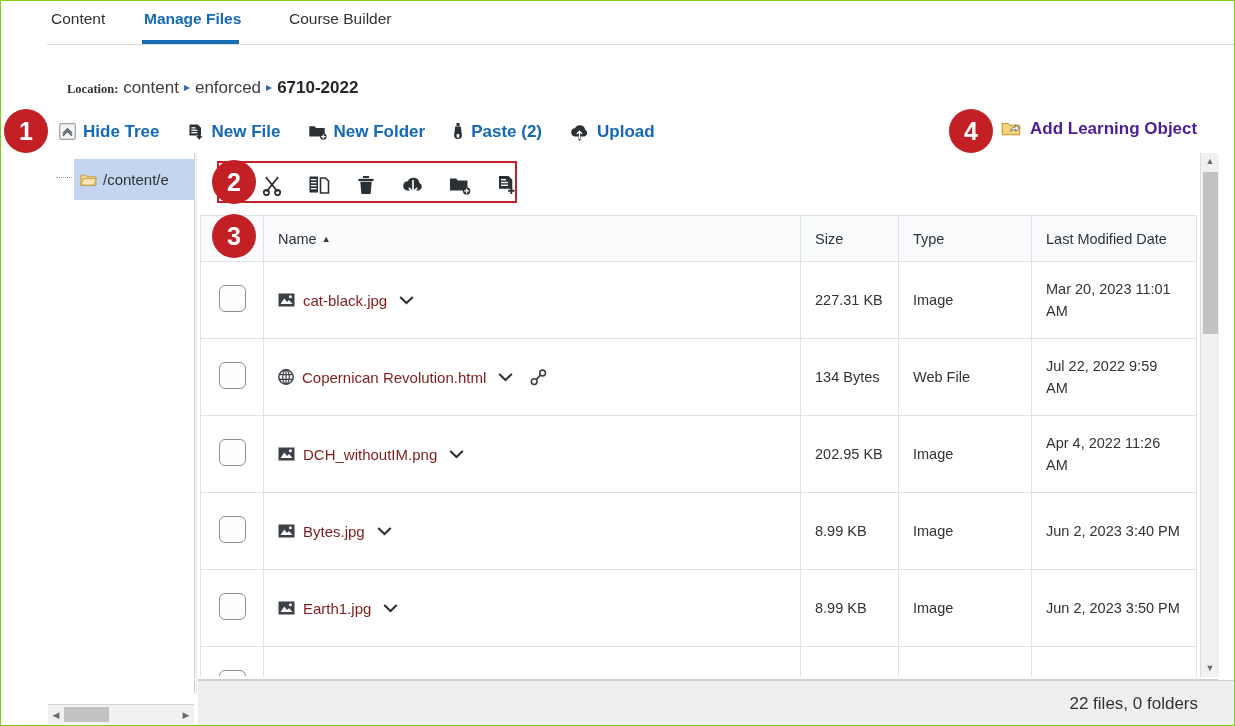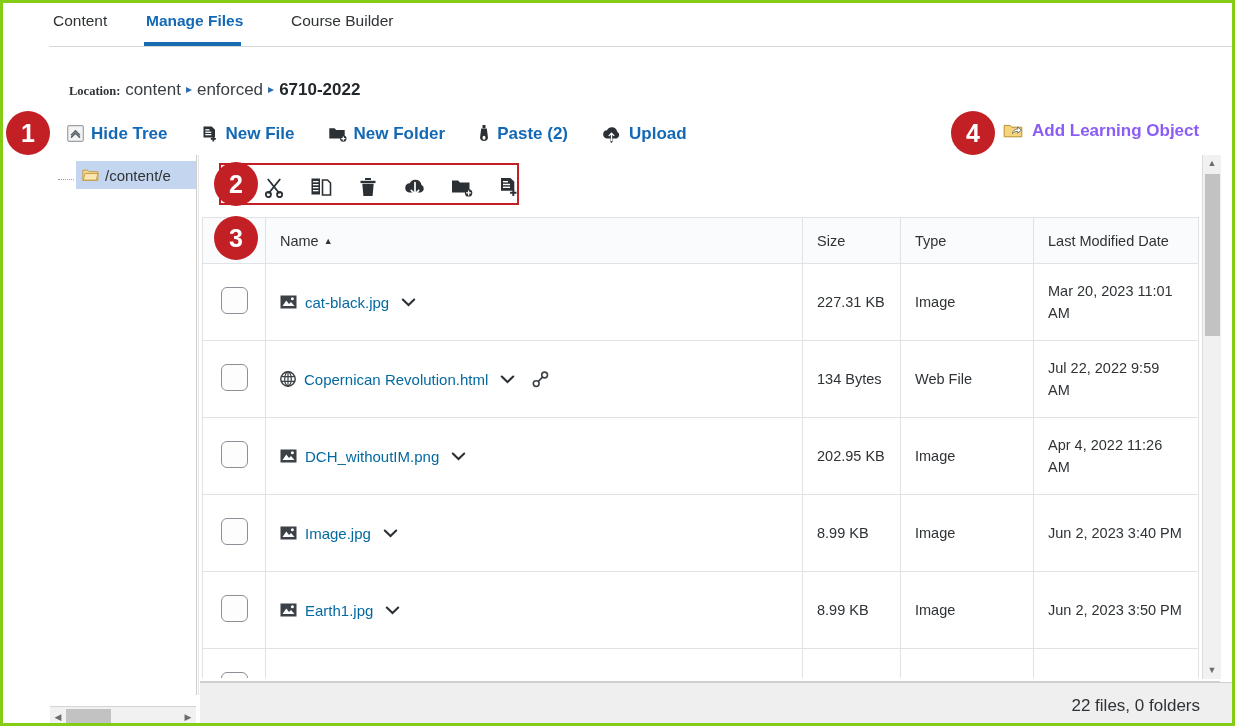--- a/index.html
+++ b/index.html
@@ -11,21 +11,21 @@
     font-family: "Liberation Sans", sans-serif;
     -webkit-font-smoothing: antialiased;
   }
   #screen {
     position: relative;
     width: 1235px;
     height: 726px;
     background: #ffffff;
     overflow: hidden;
     box-sizing: border-box;
-    border: 3px solid #84cc16;
+    border: 1px solid #84cc16;
   }
 
   
   .tabbar {
     position: absolute;
     left: 0; top: 0;
     width: 1233px;
     height: 44px;
     background: #ffffff;
   }
@@ -128,52 +128,51 @@
     gap: 7px;
     color: #1369b5;
     font-size: 17px;
     font-weight: bold;
     white-space: nowrap;
     cursor: pointer;
     background: none;
     border: none;
     padding: 0;
     font-family: "Liberation Sans", sans-serif;
-    margin-left: 6px;
   }
   .tbtn .ic { display: flex; align-items: center; }
 
   
   .alo {
     position: absolute;
     left: 1000px; top: 118px;
     display: flex;
     align-items: center;
     gap: 8px;
-    color: #8b5cf6;
+    color: #4c1d95;
     font-size: 17px;
     font-weight: bold;
     white-space: nowrap;
     cursor: pointer;
   }
 
   
   .tree {
     position: absolute;
     left: 10px; top: 152px;
     width: 183px;
     height: 540px;
     background: #ffffff;
     overflow: hidden;
   }
   .tree-node {
     position: absolute;
     left: 63px; top: 6px;
     width: 120px;
-    height: 28px;
+    height: 41px;
     background: #c3d5ef;
     display: flex;
     align-items: center;
     gap: 6px;
     padding-left: 6px;
     box-sizing: border-box;
     font-size: 15px;
     color: #2f3336;
     white-space: nowrap;
     overflow: hidden;
@@ -285,21 +284,21 @@
   .chkbox {
     width: 25px; height: 25px;
     border: 1.6px solid #8b9096;
     border-radius: 6px;
     background: #fdfdfd;
     display: inline-block;
     cursor: pointer;
   }
   .name-cell { display: flex; align-items: center; gap: 8px; }
   .fname {
-    color: #0369a1;
+    color: #7f1d1d;
     font-size: 15px;
     text-decoration: none;
     cursor: pointer;
     white-space: nowrap;
   }
   .caret { cursor: pointer; display: flex; align-items: center; padding: 0 4px; }
   .linkic { cursor: pointer; display: flex; align-items: center; margin-left: 4px; }
   .size-txt, .date-txt { line-height: 1.55; font-size: 14.5px; }
 
   .sort-arrow { font-size: 9px; color: #2f3336; margin-left: 5px; vertical-align: 2px; }
@@ -643,21 +642,21 @@
           </td>
           <td>
             <span class="name-cell">
               <span style="display:flex;align-items:center;">
                 <svg width="17" height="14" viewBox="0 0 17 14">
                   <rect x="0.5" y="0.5" width="16" height="13" fill="#3b4147"></rect>
                   <path d="M2.5 11 L6.3 5.5 L9 9 L11 7 L14.5 11 z" fill="#ffffff"></path>
                   <circle cx="12.4" cy="3.7" r="1.5" fill="#ffffff"></circle>
                 </svg>
               </span>
-              <a class="fname">Image.jpg</a>
+              <a class="fname">Bytes.jpg</a>
               <span class="caret">
                 <svg width="15" height="10" viewBox="0 0 15 10">
                     <path d="M1.8 2.5 L7.5 8 L13.2 2.5" stroke="#2b3034" stroke-width="2.1" fill="none" stroke-linecap="round"></path>
                   </svg>
               </span>
             </span>
           </td>
           <td>
               <div class="size-txt">8.99 KB</div>
             </td>

